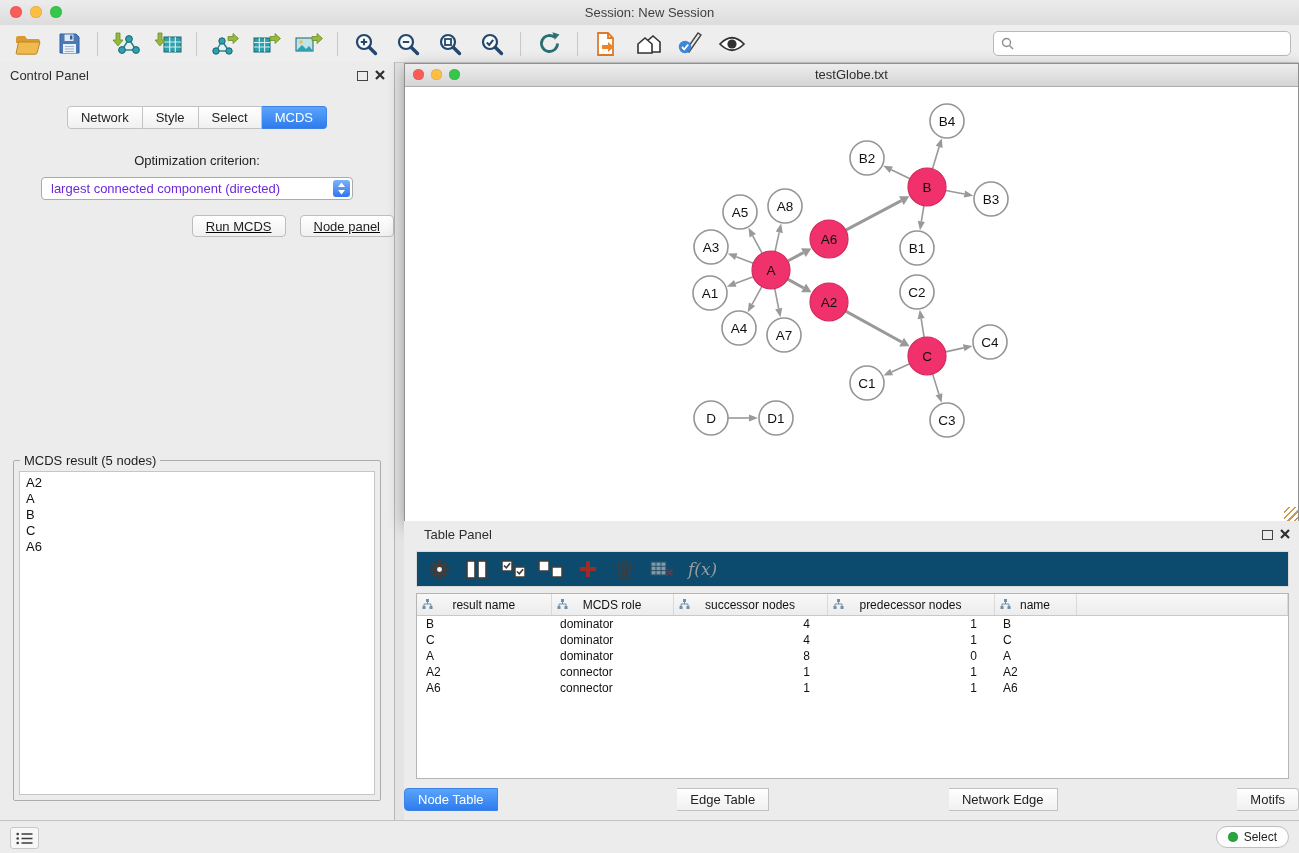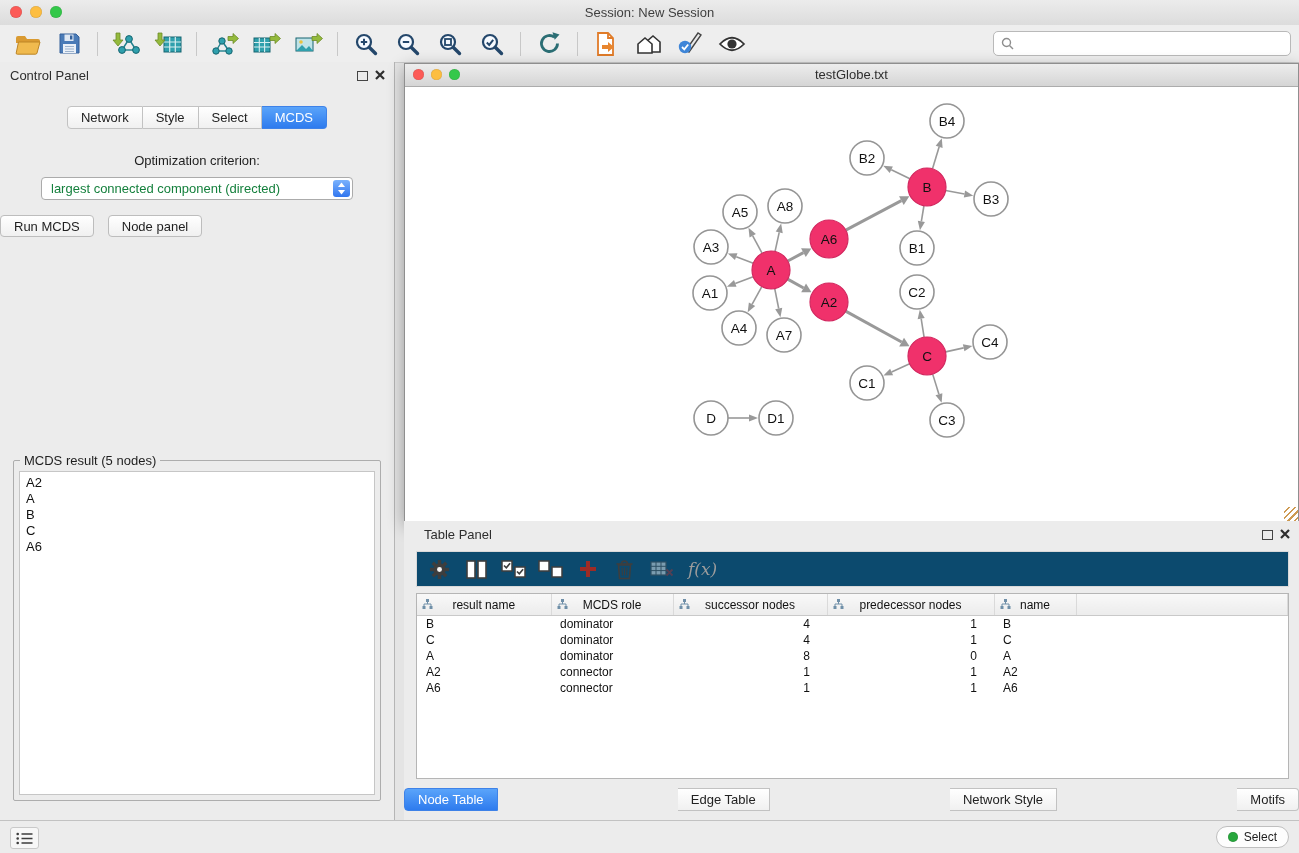--- a/index.html
+++ b/index.html
@@ -29,23 +29,23 @@
   .panel-head .ph-title{position:absolute;left:10px;top:6px;font-size:13px;color:#2E2E2E;}
   .float-ic{position:absolute;width:9px;height:8px;border:1.4px solid #444;top:9px;}
   .close-ic{position:absolute;top:8px;}
   .cp-float{right:26px;}.cp-close{right:9px;}
   .seg-row{display:flex;justify-content:center;margin-top:18px;}
   .seg{border:1px solid #C2C2C2;border-left:none;background:linear-gradient(#FFFFFF,#F0F0F0);padding:3px 13px;font-size:13px;color:#222;}
   .seg:first-child{border-left:1px solid #C2C2C2;border-radius:4px 0 0 4px;}
   .seg:last-child{border-radius:0 4px 4px 0;}
   .seg.active{background:linear-gradient(#5AA4FA,#2E7BEE);border-color:#3E82E8;color:#FFF;}
   .opt-label{margin-top:24px;text-align:center;font-size:13px;color:#1E1E1E;}
-  .cp-select{position:relative;margin:9px auto 0;width:312px;height:23px;box-sizing:border-box;background:#FFF;border:1px solid #ABABAB;border-radius:4px;font-size:13px;line-height:21px;padding:0 24px 0 9px;color:#15803d;white-space:nowrap;overflow:hidden;}
+  .cp-select{position:relative;margin:9px auto 0;width:312px;height:23px;box-sizing:border-box;background:#FFF;border:1px solid #ABABAB;border-radius:4px;font-size:13px;line-height:21px;padding:0 24px 0 9px;color:#6d28d9;white-space:nowrap;overflow:hidden;}
   .stepper{position:absolute;right:2px;top:2px;width:17px;height:17px;border-radius:3px;background:linear-gradient(#7AB2FD,#3176EF);display:flex;align-items:center;justify-content:center;}
-  .cp-buttons{display:flex;justify-content:flex-start;gap:14px;margin-top:15px;}
+  .cp-buttons{display:flex;justify-content:flex-end;gap:14px;margin-top:15px;text-decoration:underline;}
   .mac-btn{height:22px;padding:0 13px;font-size:13px;font-family:"Liberation Sans",sans-serif;background:linear-gradient(#FFFFFF,#F0F0F0);border:1px solid #BDBDBD;border-radius:4px;color:#1E1E1E;}
   .result-group{position:absolute;left:13px;right:13px;top:398px;bottom:20px;border:1px solid #ADADAD;border-radius:2px;}
   .result-legend{position:absolute;top:-8px;left:6px;background:#ECECEC;padding:0 4px;font-size:13px;color:#1E1E1E;}
   .result-list{position:absolute;left:5px;right:5px;top:10px;bottom:5px;background:#FFF;border:1px solid #C6C6C6;overflow:auto;padding:3px 0 0 6px;box-sizing:border-box;}
   .mcds-item{font-size:13px;line-height:16px;color:#111;}
 
   
   .net-window{position:absolute;left:404px;top:63px;width:895px;height:458px;box-sizing:border-box;background:#FFF;border:1px solid #8F8F8F;box-shadow:0 5px 16px rgba(0,0,0,.33);}
   .net-titlebar{height:22px;background:linear-gradient(#EDEDED,#D5D5D5);border-bottom:1px solid #ACACAC;position:relative;text-align:center;font-size:13px;line-height:22px;color:#2E2E2E;}
   .net-traffic{position:absolute;left:8px;top:5px;display:flex;gap:7px;}
@@ -567,21 +567,21 @@
               <td class="num">1</td>
               <td>A6</td>
               <td></td>
             </tr>
           </tbody>
       </table>
     </div>
     <div class="tp-tabs seg-row" style="margin-top:0;justify-content:space-between;">
       <span class="seg active">Node Table</span>
       <span class="seg">Edge Table</span>
-      <span class="seg">Network Style</span>
+      <span class="seg">Network Edge</span>
       <span class="seg">Motifs</span>
     </div>
   </div>
 
   <div class="statusbar">
     <span class="sb-left-btn">
       <svg width="17" height="13" viewBox="0 0 17 13">
           <circle cx="1.7" cy="2" r="1.3" fill="#3E3E3E"></circle>
           <circle cx="1.7" cy="6.5" r="1.3" fill="#3E3E3E"></circle>
           <circle cx="1.7" cy="11" r="1.3" fill="#3E3E3E"></circle>

